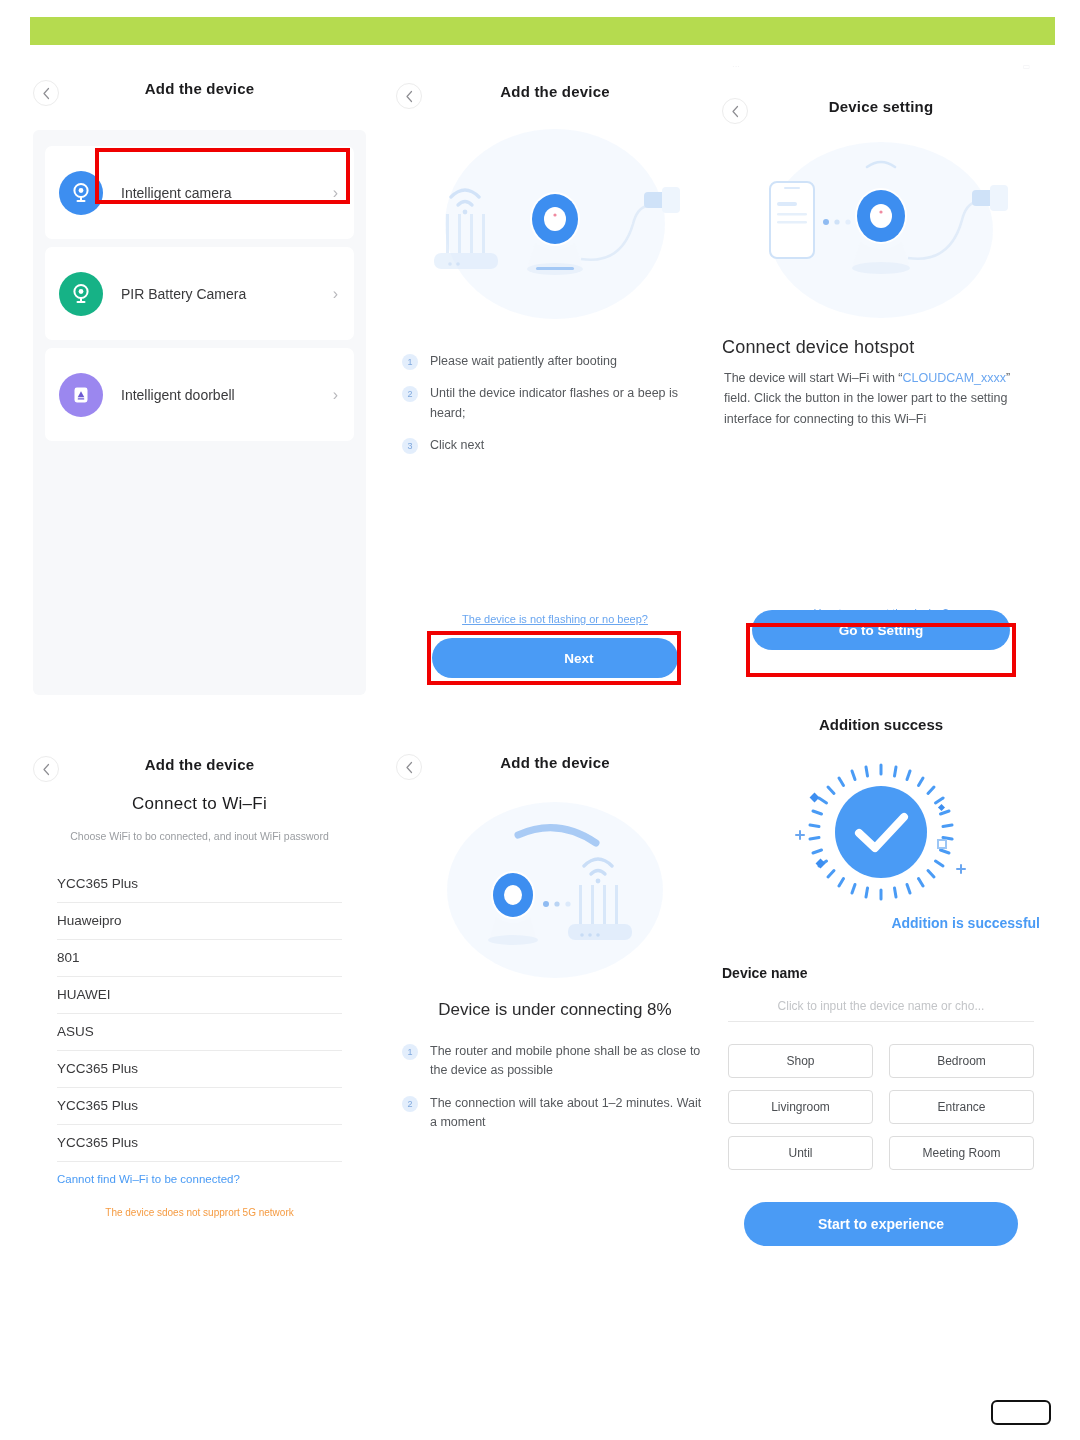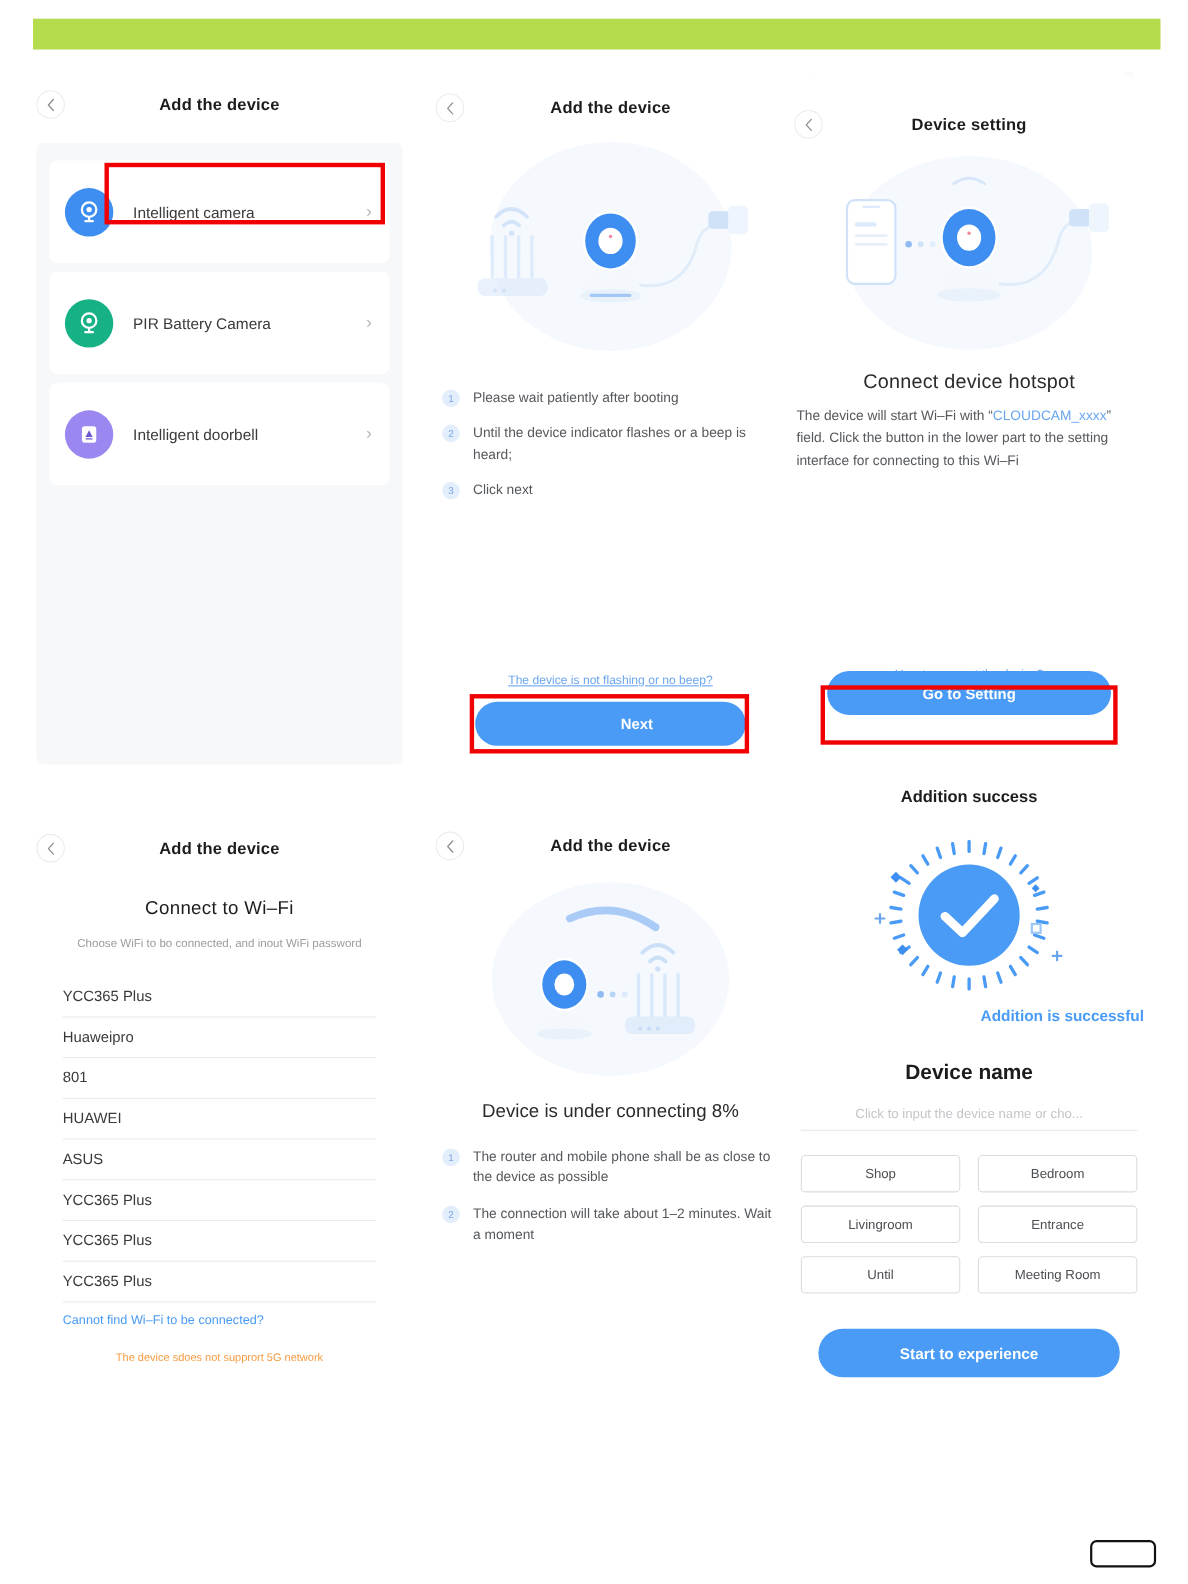--- a/index.html
+++ b/index.html
@@ -26,21 +26,21 @@
   .back-btn{
     width:26px;height:26px;border-radius:50%;
     border:1px solid #ececec;background:#fff;
     display:flex;align-items:center;justify-content:center;
     box-sizing:border-box;
   }
   .back-btn svg{display:block;}
   .nav-title{
     font-size:15px;font-weight:bold;color:#1c1c1e;letter-spacing:.2px;
   }
-  .navbar{display:flex;align-items:center;position:relative;height:30px;}
+  .navbar{display:flex;align-items:flex-start;position:relative;height:30px;}
   .navbar .nav-title{position:absolute;left:0;right:0;text-align:center;}
 
   
   #p1{left:33px;top:72px;width:333px;height:625px;}
   #p1 .navbar{margin:8px 0 0 0;}
   #p1 .list-wrap{
     margin-top:20px;background:#f7f8fa;border-radius:6px;
     height:565px;box-sizing:border-box;padding:8px 0 0 0;
   }
   .dev-card{
@@ -79,32 +79,32 @@
   }
 
   
   #p3{left:722px;top:62px;width:318px;height:640px;}
   #p3 .navbar{margin-top:22px;}
   .status-ghost{
     height:14px;opacity:.18;display:flex;justify-content:space-between;
     font-size:8px;color:#aab;padding:0 10px;box-sizing:border-box;
   }
   .big-title{
-    text-align:center;font-size:18px;color:#2b2b2d;margin-top:8px;letter-spacing:.2px;
+    font-size:18px;color:#2b2b2d;margin-top:8px;letter-spacing:.2px;
   }
   .para{
     font-size:12.5px;color:#55585c;line-height:1.62;margin-top:10px;padding:0 2px;
   }
   .para .hi{color:#6aa6f0;}
 
   
   #p4{left:33px;top:748px;width:333px;height:560px;}
   #p4 .navbar{margin-top:8px;}
   .sub-title{
-    text-align:center;font-size:17px;color:#1c1c1e;margin-top:30px;letter-spacing:.3px;
+    text-align:center;font-size:17px;color:#1c1c1e;margin-top:8px;letter-spacing:.3px;
   }
   .sub-desc{
     text-align:center;font-size:10.5px;color:#9a9da1;margin-top:14px;line-height:1.55;
     padding:0 32px;
   }
   .wifi-list{margin-top:22px;padding:0 24px;}
   .wifi-row{
     font-size:13.5px;color:#3a3a3c;padding:10px 0 11px 0;
     border-bottom:1px solid #ebebeb;
   }
@@ -123,21 +123,21 @@
   }
 
   
   #p6{left:722px;top:708px;width:318px;height:560px;}
   .succ-title{text-align:center;font-size:15px;font-weight:bold;color:#1c1c1e;margin-top:8px;}
   .succ-graphic{height:160px;display:flex;align-items:center;justify-content:center;margin-top:14px;}
   .succ-sub{
     text-align:right;font-size:14px;color:#4a9bf5;font-weight:bold;margin-top:8px;
   }
   .dev-name-h{
-    text-align:center;font-size:19px;font-weight:bold;color:#1c1c1e;margin-top:34px;
+    text-align:left;font-size:14px;font-weight:bold;color:#1c1c1e;margin-top:34px;
   }
   .name-input{
     margin:18px 6px 0 6px;border-bottom:1px solid #e8e8e8;padding-bottom:8px;
     text-align:center;font-size:12px;color:#c3c5c8;
   }
   .chip-grid{
     display:grid;grid-template-columns:1fr 1fr;gap:12px 16px;margin:22px 6px 0 6px;
   }
   .chip{
     height:32px;border:1px solid #dcdcdc;border-radius:4px;

